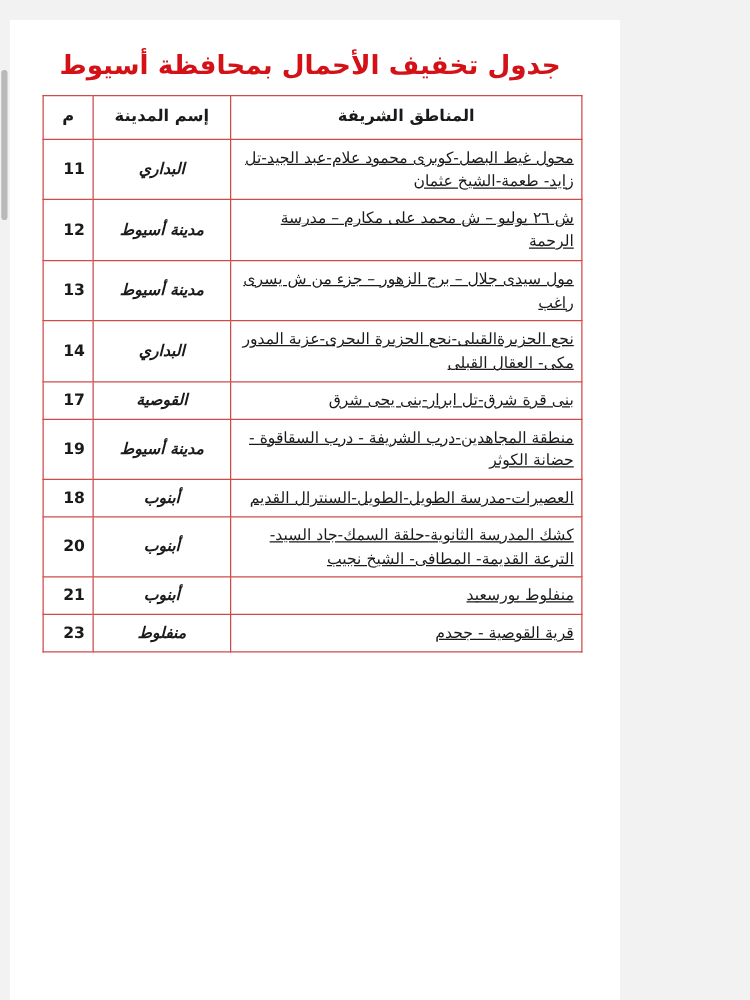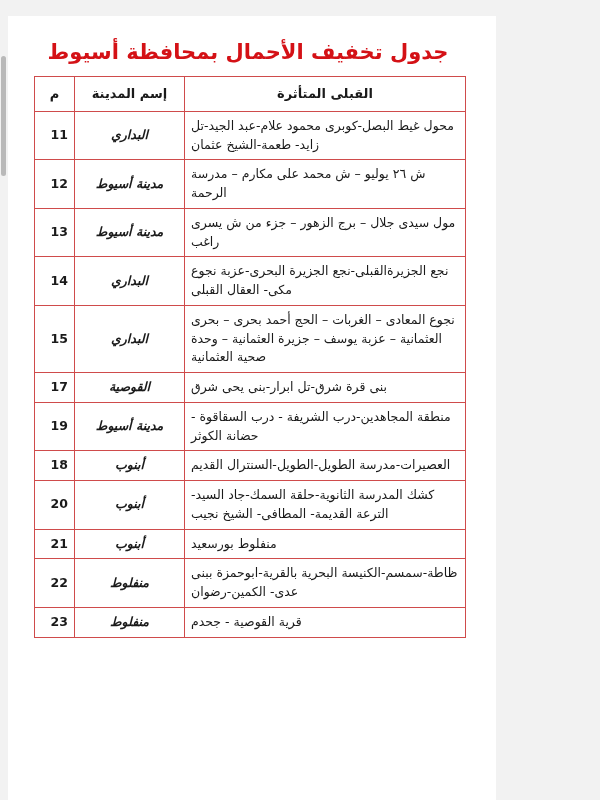--- a/index.html
+++ b/index.html
@@ -65,21 +65,22 @@
     font-weight: bold;
     font-size: 14px;
   }
   td.city {
     text-align: center;
     font-weight: bold;
     font-size: 13px;
     font-style: italic;
   }
   td.areas {
-    text-align: left;
+    text-align: right;
+    text-decoration: underline;
   }
   .scrollbar {
     position: absolute;
     top: 0;
     left: 0;
     width: 7px;
     height: 800px;
     background: transparent;
   }
   .scrollbar .thumb {
@@ -117,21 +118,21 @@
 
   <div class="table-wrap">
     <table class="loadshed">
       <colgroup>
         <col class="col-areas">
         <col class="col-city">
         <col class="col-num">
       </colgroup>
       <thead>
         <tr>
-          <th>القبلى المتأثرة</th>
+          <th>المناطق الشريفة</th>
           <th>إسم المدينة</th>
           <th>م</th>
         </tr>
       </thead>
       <tbody>
         <tr>
           <td class="areas">محول غيط البصل-كوبرى محمود علام-عبد الجيد-تل زايد- طعمة-الشيخ عثمان</td>
           <td class="city">البداري</td>
           <td class="num">11</td>
         </tr>
@@ -139,28 +140,23 @@
           <td class="areas">ش ٢٦ يوليو – ش محمد على مكارم – مدرسة الرحمة</td>
           <td class="city">مدينة أسيوط</td>
           <td class="num">12</td>
         </tr>
         <tr>
           <td class="areas">مول سيدى جلال – برج الزهور – جزء من ش يسرى راغب</td>
           <td class="city">مدينة أسيوط</td>
           <td class="num">13</td>
         </tr>
         <tr>
-          <td class="areas">نجع الجزيرةالقبلى-نجع الجزيرة البحرى-عزبة نجوع مكى- العقال القبلى</td>
+          <td class="areas">نجع الجزيرةالقبلى-نجع الجزيرة البحرى-عزبة المدور مكى- العقال القبلى</td>
           <td class="city">البداري</td>
           <td class="num">14</td>
-        </tr>
-        <tr>
-          <td class="areas">نجوع المعادى – الغربات – الحج أحمد بحرى – بحرى العثمانية – عزبة يوسف – جزيرة العثمانية – وحدة صحية العثمانية</td>
-          <td class="city">البداري</td>
-          <td class="num">15</td>
         </tr>
         <tr>
           <td class="areas">بنى قرة شرق-تل ابرار-بنى يحى شرق</td>
           <td class="city">القوصية</td>
           <td class="num">17</td>
         </tr>
         <tr>
           <td class="areas">منطقة المجاهدين-درب الشريفة - درب السقاقوة - حضانة الكوثر</td>
           <td class="city">مدينة أسيوط</td>
           <td class="num">19</td>
@@ -174,25 +170,20 @@
           <td class="areas">كشك المدرسة الثانوية-حلقة السمك-جاد السيد-الترعة القديمة- المطافى- الشيخ نجيب</td>
           <td class="city">أبنوب</td>
           <td class="num">20</td>
         </tr>
         <tr>
           <td class="areas">منفلوط بورسعيد</td>
           <td class="city">أبنوب</td>
           <td class="num">21</td>
         </tr>
         <tr>
-          <td class="areas">ظاطة-سمسم-الكنيسة البحرية بالقرية-ابوحمزة ببنى عدى- الكمين-رضوان</td>
-          <td class="city">منفلوط</td>
-          <td class="num">22</td>
-        </tr>
-        <tr>
           <td class="areas">قرية القوصية - جحدم</td>
           <td class="city">منفلوط</td>
           <td class="num">23</td>
         </tr>
       </tbody>
     </table>
   </div>
 </div>
 
 <div class="edge-left"></div>

